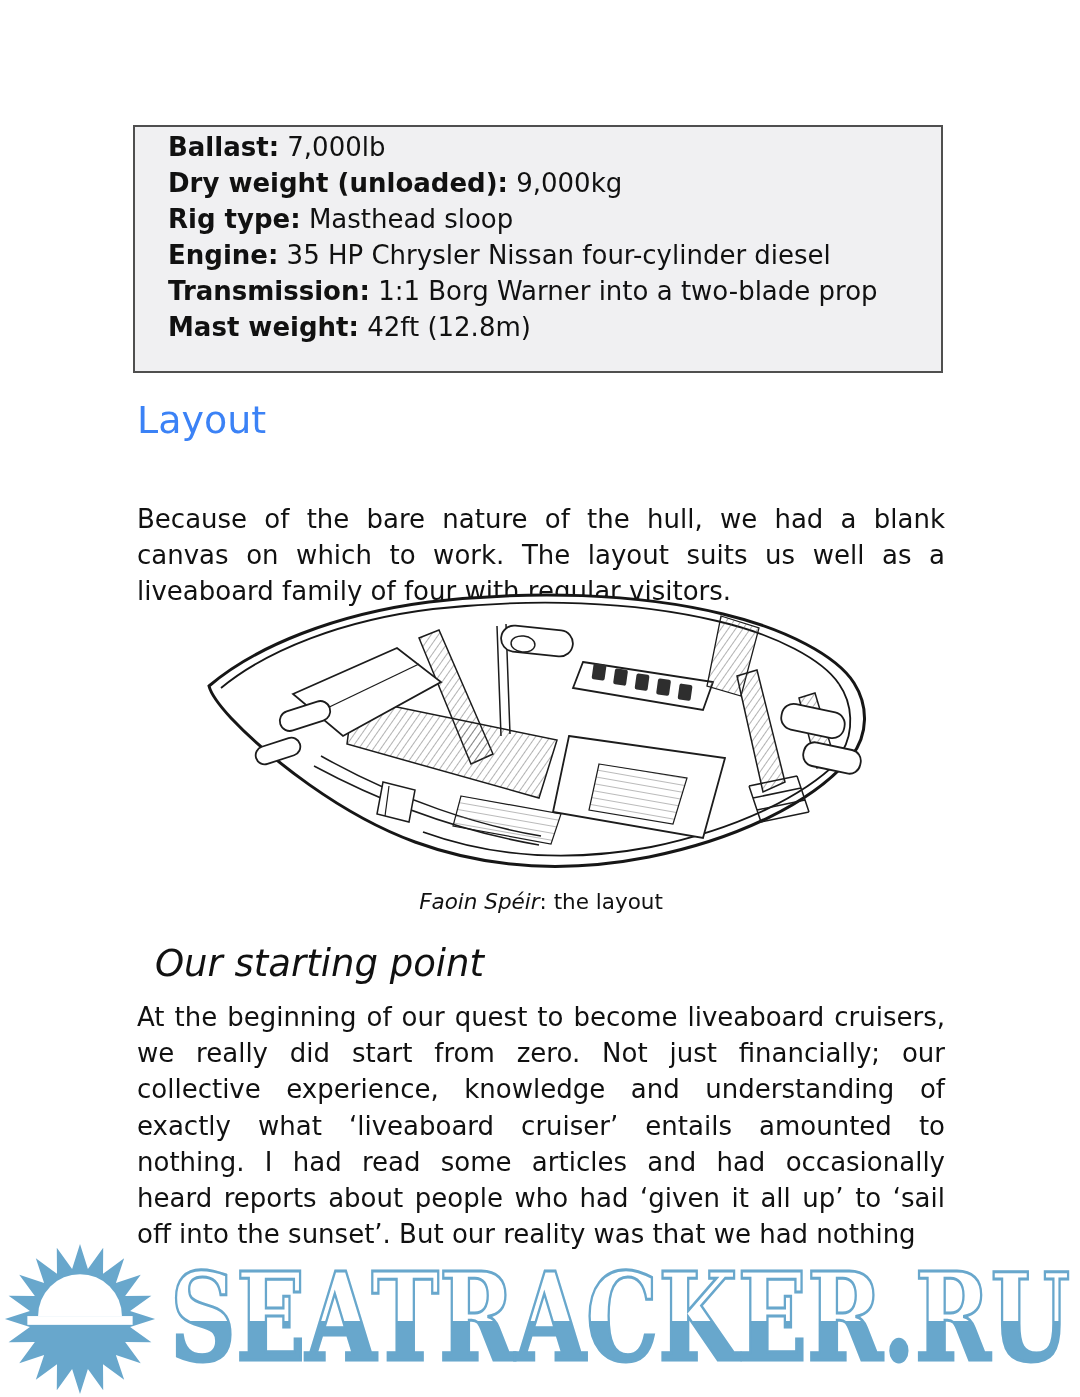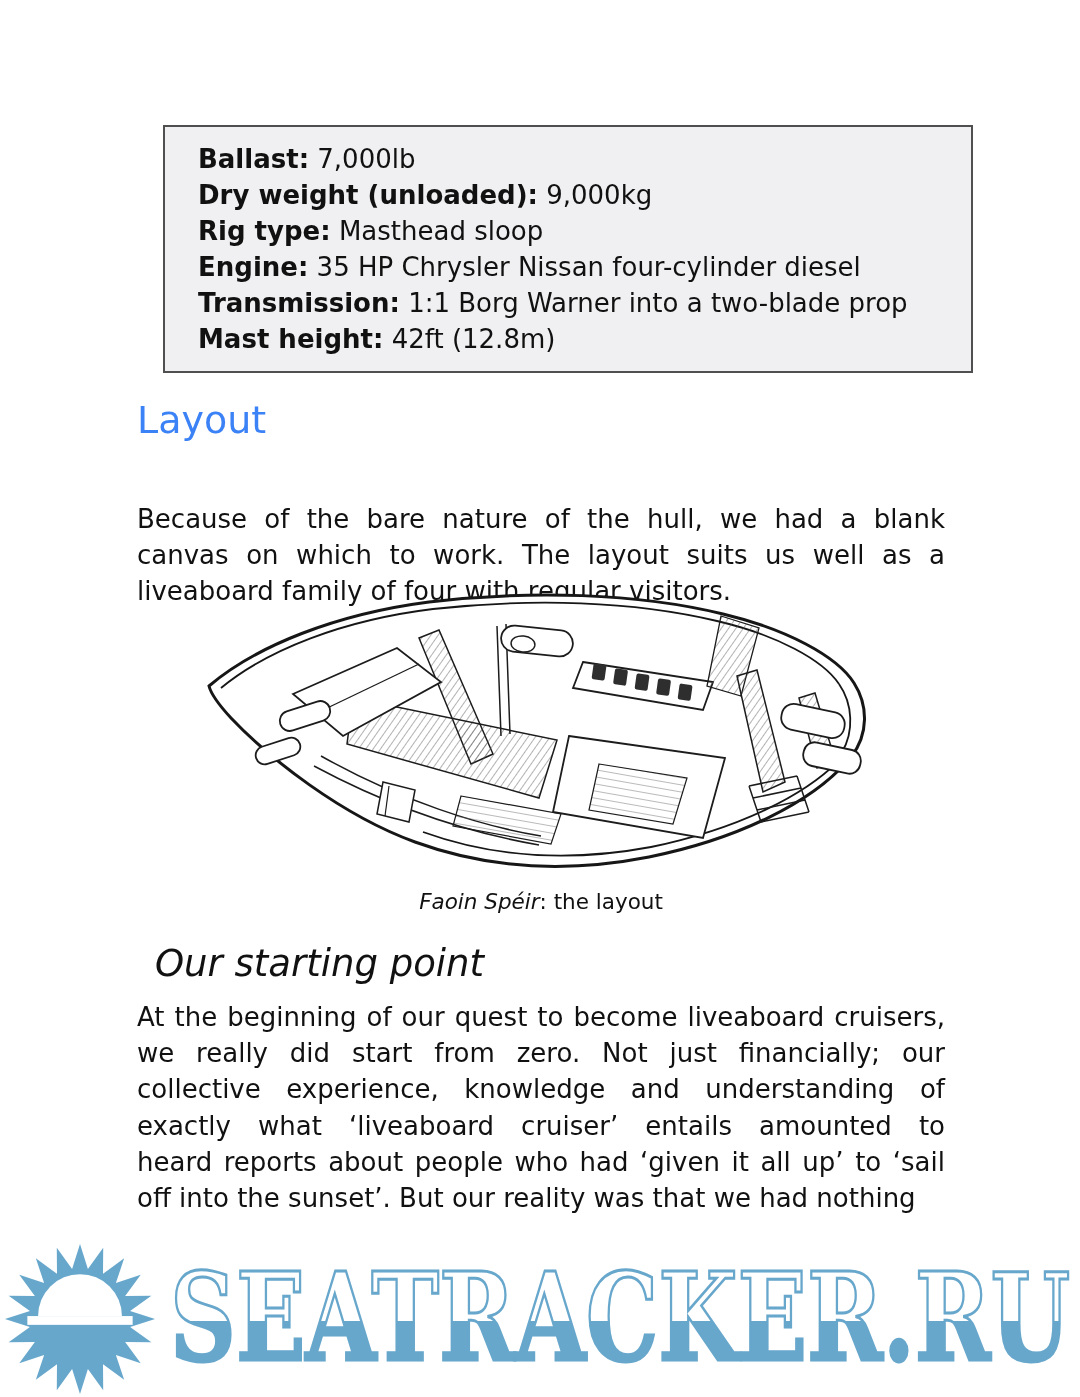--- a/index.html
+++ b/index.html
@@ -1,22 +1,22 @@
 <!DOCTYPE html>
 <html><head>
 <meta charset="utf-8">
 <style>
   html,body{margin:0;padding:0;background:#ffffff;}
   .page{position:relative;width:1080px;height:1397px;background:#ffffff;
         font-family:"DejaVu Sans","Liberation Sans",sans-serif;color:#111;overflow:hidden;}
 
   
   .specs-box{position:absolute;left:133px;top:125px;width:810px;height:248px;box-sizing:border-box;
-             background:#f0f0f2;border:2px solid #4f4f4f;padding:14px 33px;
-             font-size:26px;line-height:36px;margin-left:30px;}
+             background:#f0f0f2;border:2px solid #4f4f4f;padding:2px 33px;
+             font-size:26px;line-height:36px;}
   .spec-line b{font-weight:bold;}
 
   
   .h-layout{position:absolute;left:137px;top:398px;margin:0;font-size:38px;font-weight:400;line-height:1.2;color:#3b82f6;}
   .h-start{position:absolute;left:147px;top:933px;margin:8px;font-size:37px;font-weight:400;font-style:italic;line-height:1.25;}
 
   
   .para{position:absolute;left:137px;width:808px;}
   .p1{top:461px;margin-top:40px;}
   .p2{top:999px;}
@@ -38,21 +38,21 @@
 <body>
 
 <div class="page">
 
   <div class="specs-box">
       <div class="spec-line"><b>Ballast:</b><span> 7,000lb</span></div>
       <div class="spec-line"><b>Dry weight (unloaded):</b><span> 9,000kg</span></div>
       <div class="spec-line"><b>Rig type:</b><span> Masthead sloop</span></div>
       <div class="spec-line"><b>Engine:</b><span> 35 HP Chrysler Nissan four-cylinder diesel</span></div>
       <div class="spec-line"><b>Transmission:</b><span> 1:1 Borg Warner into a two-blade prop</span></div>
-      <div class="spec-line"><b>Mast height:</b><span> 42ft (12.8m)</span></div>
+      <div class="spec-line"><b>Mast weight:</b><span> 42ft (12.8m)</span></div>
     </div>
 
   <h1 class="h-layout">Layout</h1>
 
   <div class="para p1">
       <div class="jline">Because of the bare nature of the hull, we had a blank</div>
       <div class="jline">canvas on which to work. The layout suits us well as a</div>
       <div class="jline last">liveaboard family of four with regular visitors.</div>
     </div>
 
@@ -125,20 +125,21 @@
     </div>
   </div>
 
   <h2 class="h-start">Our starting point</h2>
 
   <div class="para p2">
       <div class="jline">At the beginning of our quest to become liveaboard cruisers,</div>
       <div class="jline">we really did start from zero. Not just financially; our</div>
       <div class="jline">collective experience, knowledge and understanding of</div>
       <div class="jline">exactly what ‘liveaboard cruiser’ entails amounted to</div>
+      <div class="jline">nothing. I had read some articles and had occasionally</div>
       <div class="jline">heard reports about people who had ‘given it all up’ to ‘sail</div>
       <div class="jline last">off into the sunset’. But our reality was that we had nothing</div>
     </div>
 
   <div class="watermark">
     <svg class="wm-sun" width="156" height="156" viewBox="0 0 160 160" xmlns="http://www.w3.org/2000/svg">
       <polygon id="sun-rays" points="157.0,80.0 131.4,88.1 153.2,103.8 126.3,103.6 142.3,125.3 116.8,116.8 125.3,142.3 103.6,126.3 103.8,153.2 88.1,131.4 80.0,157.0 71.9,131.4 56.2,153.2 56.4,126.3 34.7,142.3 43.2,116.8 17.7,125.3 33.7,103.6 6.8,103.8 28.6,88.1 3.0,80.0 28.6,71.9 6.8,56.2 33.7,56.4 17.7,34.7 43.2,43.2 34.7,17.7 56.4,33.7 56.2,6.8 71.9,28.6 80.0,3.0 88.1,28.6 103.8,6.8 103.6,33.7 125.3,17.7 116.8,43.2 142.3,34.7 126.3,56.4 153.2,56.2 131.4,71.9" fill="#68a7cc"></polygon>
       <rect x="26" y="77" width="108" height="9" fill="#ffffff"></rect>
       <path d="M 37,77 A 43,43 0 0 1 123,77 Z" fill="#ffffff"></path>
     </svg>

